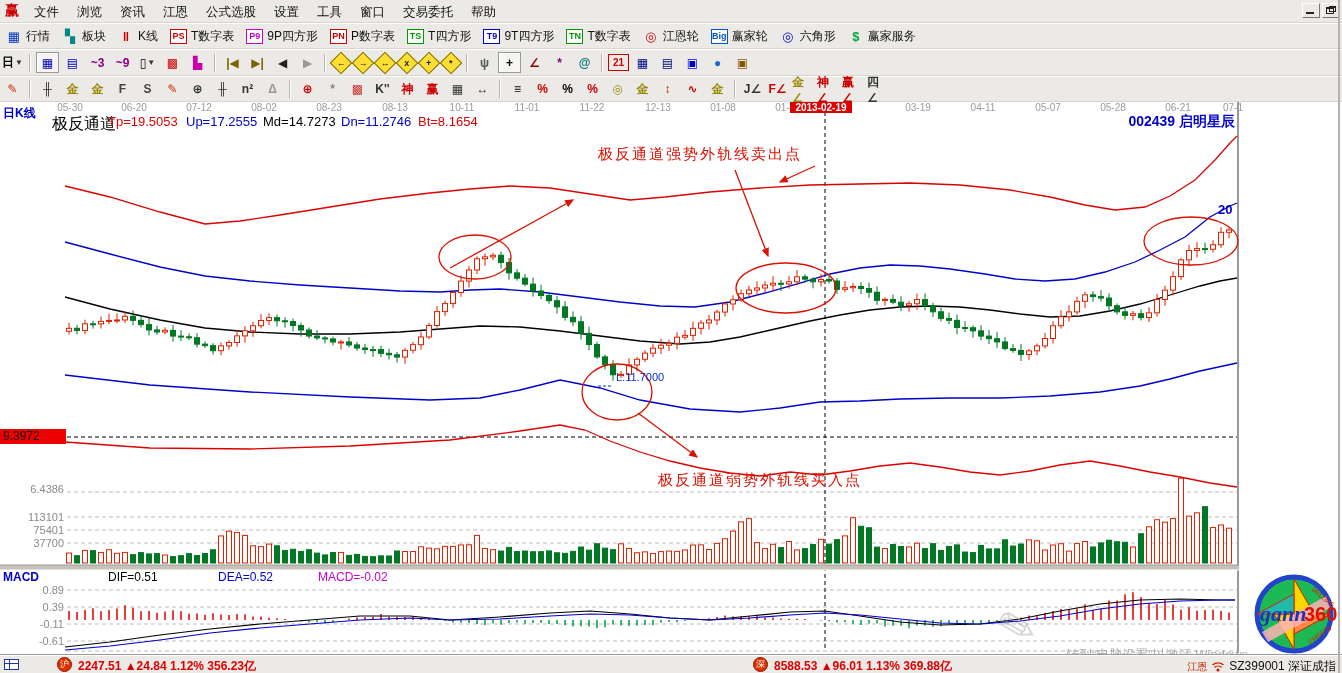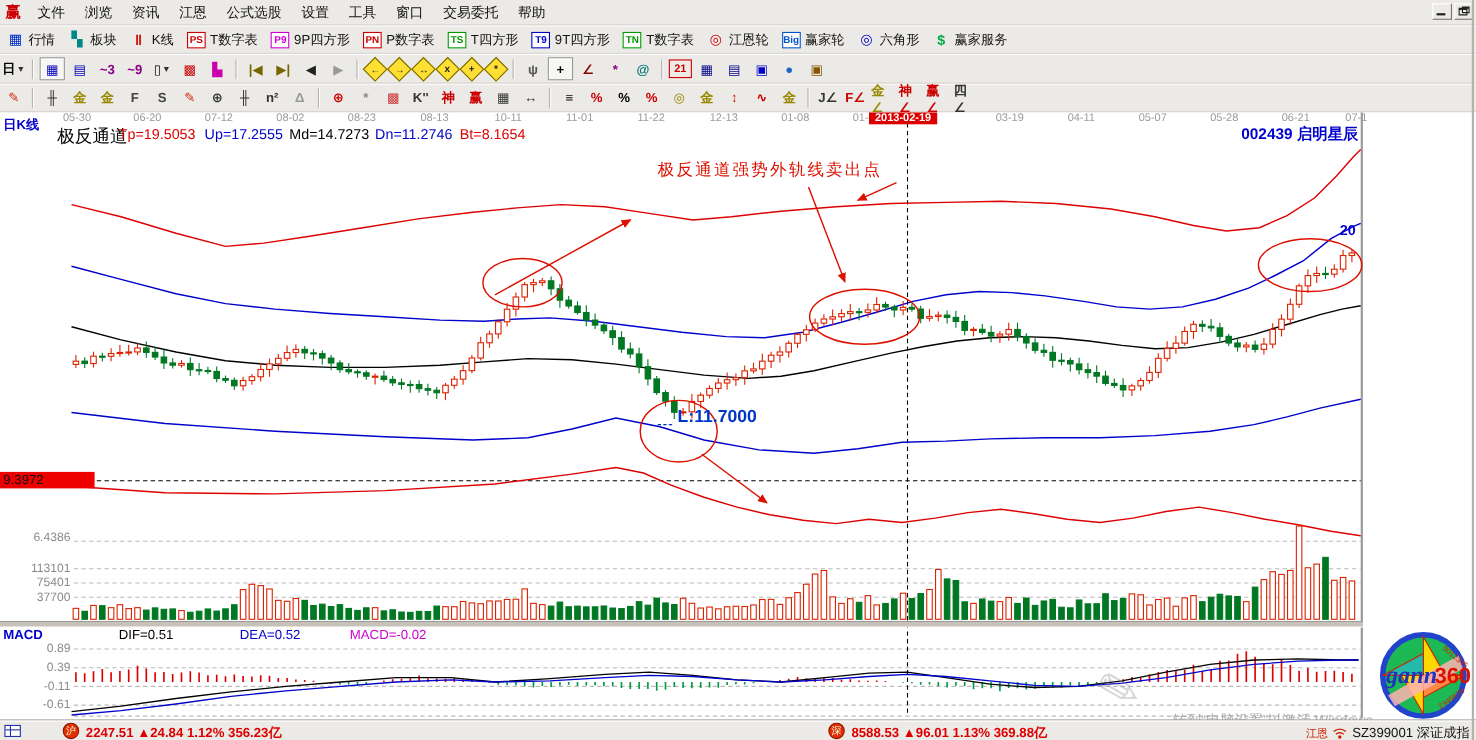--- a/index.html
+++ b/index.html
@@ -36,21 +36,21 @@
   .dia span{transform:rotate(-45deg);font-size:9px;font-weight:bold;color:#222;}
   
   .chartwin{left:0;top:102px;width:1239px;height:551px;background:#fff;border-right:2px solid #999;z-index:1;}
   .mdiright{left:1241px;top:102px;width:97px;height:551px;background:#fff;z-index:1;}
   .appedge{left:1338px;top:0;width:2px;height:673px;background:#b5b1ad;z-index:12;}
   .daterow{left:0;top:102px;width:1239px;height:11px;z-index:6;}
   .datelbl{position:absolute;top:0;width:56px;text-align:center;font-size:10px;color:#9a9a9a;}
   .datelbl.hl{background:#dd0000;color:#fff;width:62px;font-weight:bold;}
   svg.overlay{position:absolute;left:0;top:0;width:1342px;height:673px;z-index:5;pointer-events:none;}
   .lbl{position:absolute;z-index:6;white-space:nowrap;}
-  .pricetag{left:0;top:429px;width:86px;height:15px;background:#ee0000;color:#111;
+  .pricetag{left:0;top:429px;width:66px;height:15px;background:#ee0000;color:#111;
     font-size:12px;line-height:15px;padding-left:3px;z-index:7;}
   .scale{color:#8a8a8a;font-size:11px;width:62px;text-align:right;}
   .annot{color:#dd1100;font-size:15px;letter-spacing:2px;}
   .wm1{left:1063px;top:622px;font-size:21px;color:rgba(120,120,120,.60);z-index:8;}
   .wm2{left:1066px;top:646px;font-size:13px;color:rgba(120,120,120,.60);z-index:8;}
   .wmghost{left:998px;top:600px;font-size:46px;color:rgba(140,140,140,.35);transform:rotate(-15deg);z-index:8;}
   
   .statusbar{left:0;top:655px;width:1342px;height:18px;background:#eceae6;border-top:1px solid #fff;
     box-shadow:0 -1px 0 #9a9a9a;z-index:10;font-size:12px;}
   .sgrid{position:absolute;left:4px;top:3px;width:15px;height:11px;border:1px solid #2233aa;
@@ -872,21 +872,22 @@
   <div class="lbl" style="left:3px;top:105px;color:#0000cc;font-weight:bold;font-size:12px;">日K线</div>
   <div class="lbl" style="left:52px;top:114px;font-size:16px;color:#000;">极反通道</div>
   <div class="lbl" style="left:108px;top:114px;font-size:13px;color:#dd0000;">Tp=19.5053</div>
   <div class="lbl" style="left:186px;top:114px;font-size:13px;color:#0000cc;">Up=17.2555</div>
   <div class="lbl" style="left:263px;top:114px;font-size:13px;color:#000;">Md=14.7273</div>
   <div class="lbl" style="left:341px;top:114px;font-size:13px;color:#0000cc;">Dn=11.2746</div>
   <div class="lbl" style="left:418px;top:114px;font-size:13px;color:#dd0000;">Bt=8.1654</div>
   <div class="lbl" style="right:107px;top:113px;color:#0000cc;font-weight:bold;font-size:14px;">002439  启明星辰</div>
 
   <div class="lbl annot" style="left:598px;top:145px;">极反通道强势外轨线卖出点</div>
-  <div class="lbl" style="left:616px;top:371px;color:#0033cc;font-weight:bold;font-size:16px;">L:11.7000</div>
+  <div class="lbl annot" style="left:658px;top:471px;">极反通道弱势外轨线买入点</div>
+  <div class="lbl" style="left:616px;top:371px;color:#0033cc;font-weight:normal;font-size:11px;">L:11.7000</div>
   <div class="lbl" style="left:1218px;top:202px;color:#0000cc;font-weight:bold;font-size:13px;">20</div>
 
   <div class="lbl pricetag">9.3972</div>
   <div class="lbl scale" style="left:2px;top:483px;text-align:right;">6.4386</div>
   <div class="lbl scale" style="left:2px;top:511px;">113101</div>
   <div class="lbl scale" style="left:2px;top:524px;">75401</div>
   <div class="lbl scale" style="left:2px;top:537px;">37700</div>
 
   <div class="lbl" style="left:3px;top:570px;color:#0000cc;font-weight:bold;font-size:12px;">MACD</div>
   <div class="lbl" style="left:108px;top:570px;font-size:12px;color:#000;">DIF=0.51</div>

